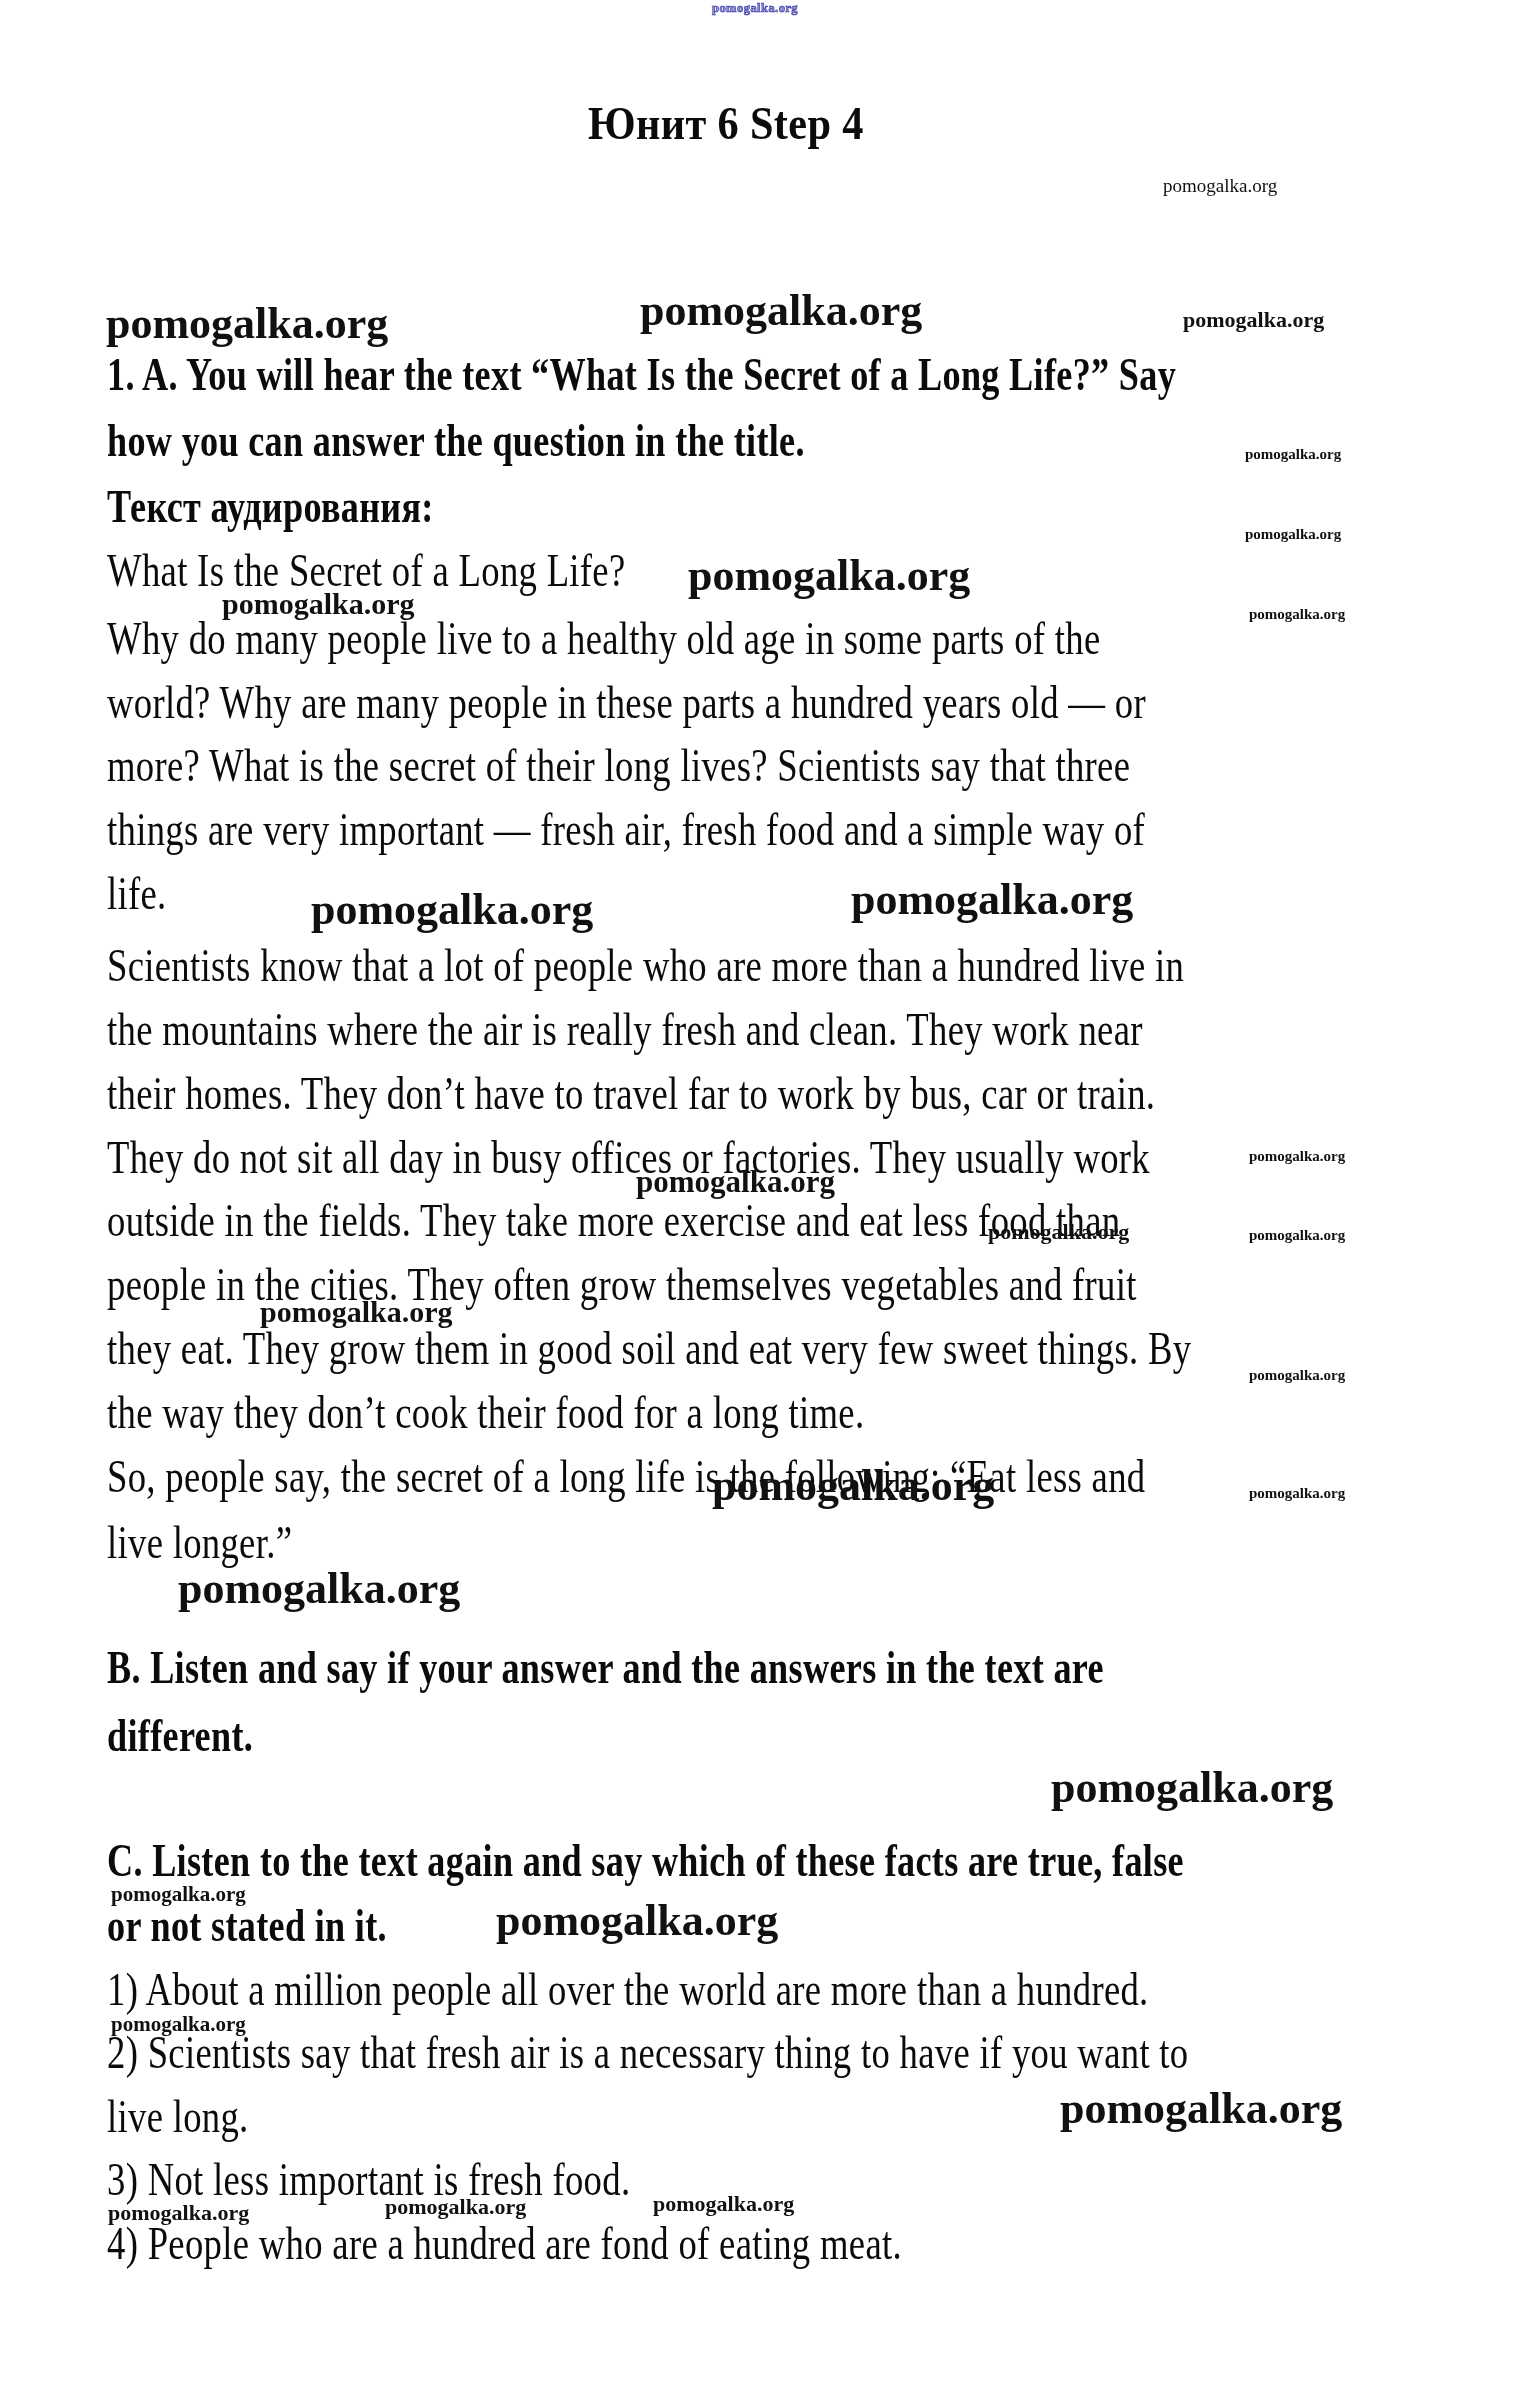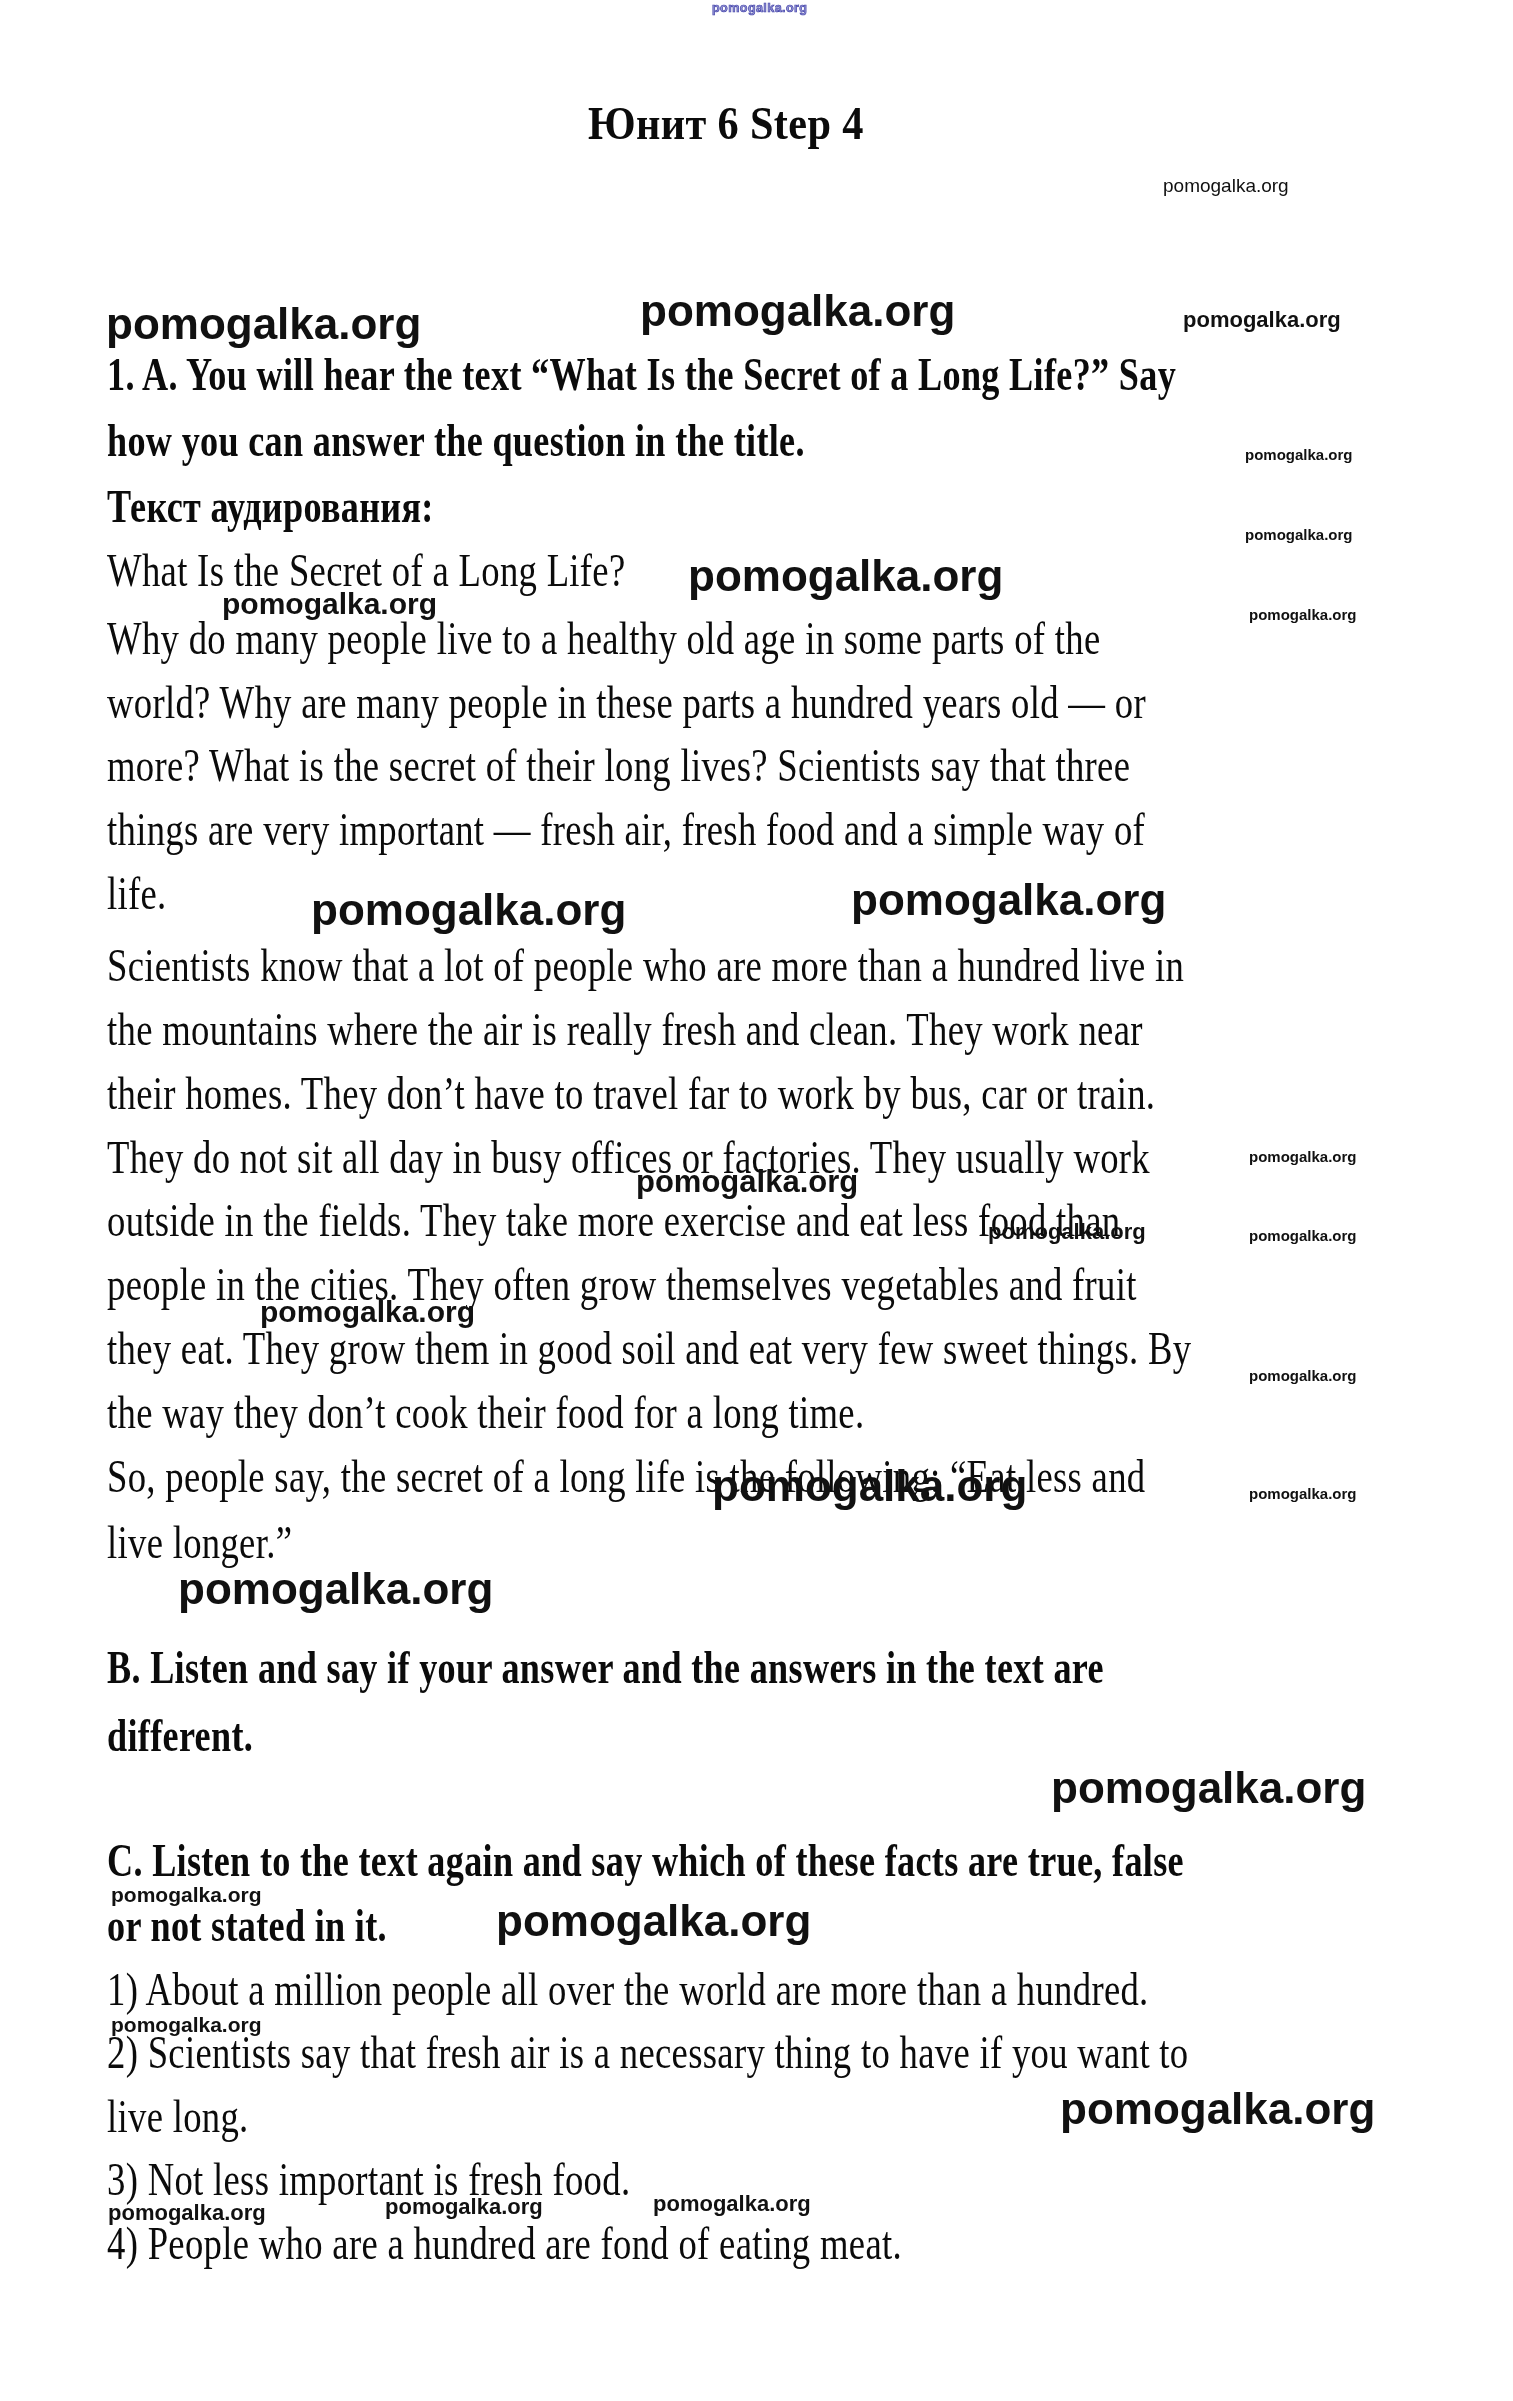--- a/index.html
+++ b/index.html
@@ -28,21 +28,21 @@
   .line.bold {
     font-weight: bold;
     transform: scaleX(0.77);
   }
   .line.title {
     font-weight: bold;
     transform: scaleX(0.9);
   }
   .wm {
     position: absolute;
-    font-family: Liberation Sans, sans-serif;
+    font-family: Liberation Serif, serif;
     line-height: 1;
     white-space: nowrap;
     color: #111111;
   }
   .wm.bold   { font-weight: bold; }
   .wm.regular{ font-weight: normal; }
   .wm.blue {
     font-weight: bold;
     color: #9a9ad6;
     -webkit-text-stroke: 0.7px #3f3fa8;

